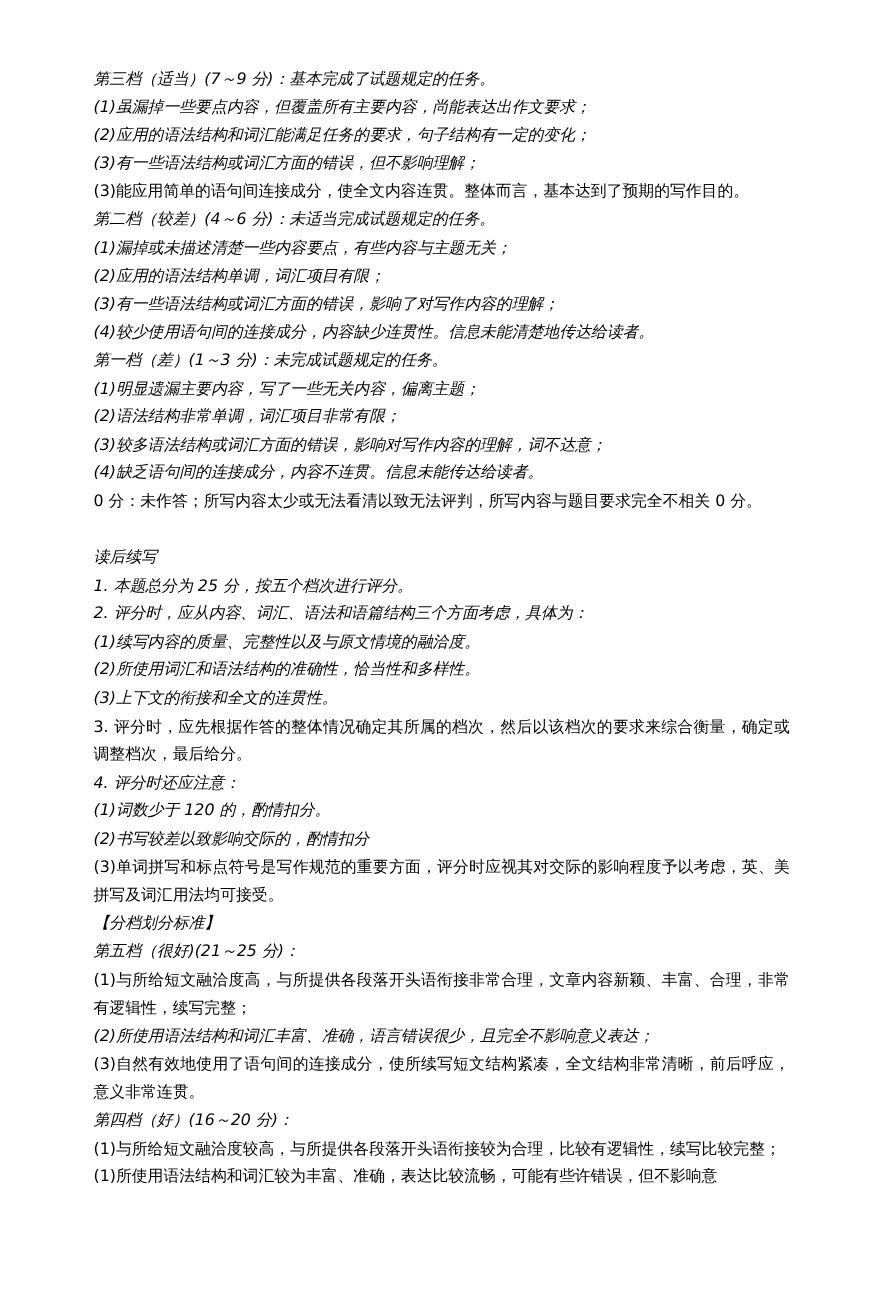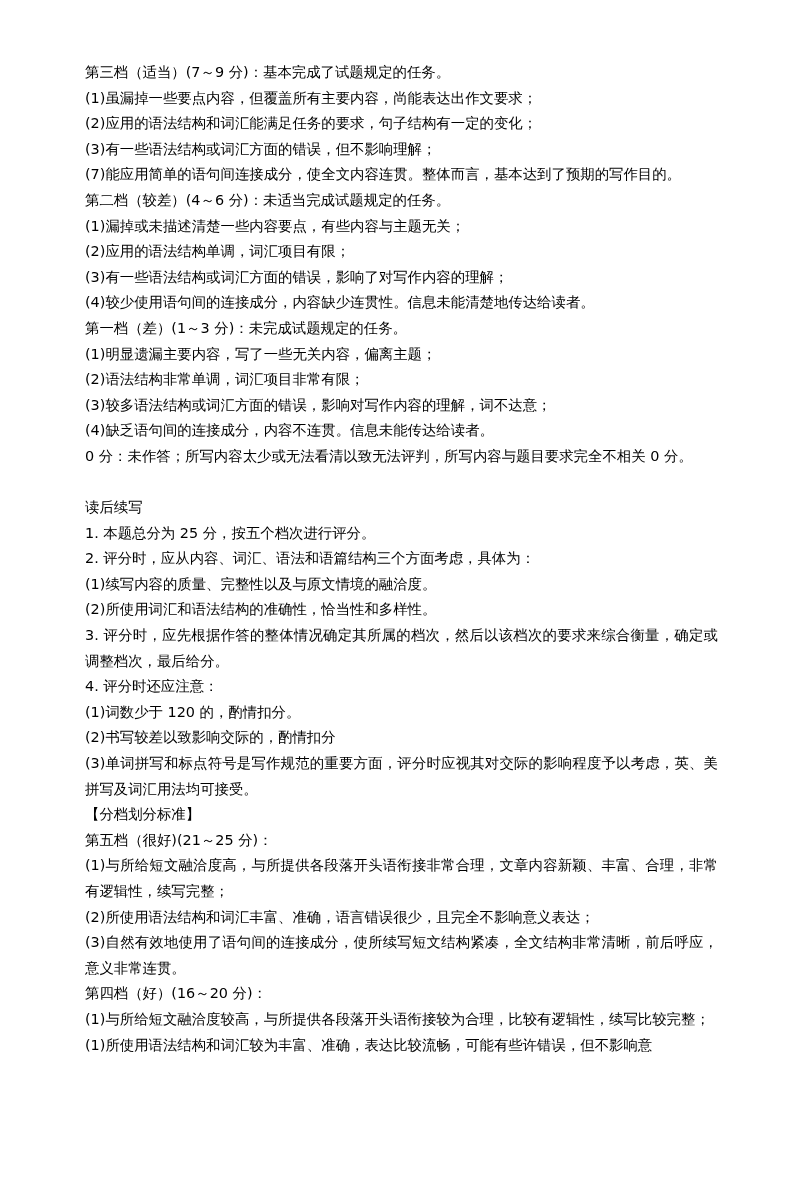--- a/index.html
+++ b/index.html
@@ -25,56 +25,58 @@
   .doc-body {
     font-size: 14.4px;
     line-height: 25.6px;
     text-align: justify;
     text-justify: inter-ideograph;
   }
   .line {
     margin: 0;
     padding: 0;
     white-space: normal;
+    font-style: italic;
   }
   .blank-line {
     height: 25.6px;
   }
   .para {
     margin: 0;
     padding: 0;
   }
 </style>
 </head>
 <body>
 
 <div class="page">
   <div class="doc-body">
     <div class="line">第三档（适当）(7～9 分)：基本完成了试题规定的任务。</div>
     <div class="line">(1)虽漏掉一些要点内容，但覆盖所有主要内容，尚能表达出作文要求；</div>
     <div class="line">(2)应用的语法结构和词汇能满足任务的要求，句子结构有一定的变化；</div>
     <div class="line">(3)有一些语法结构或词汇方面的错误，但不影响理解；</div>
-    <div class="para">(7)能应用简单的语句间连接成分，使全文内容连贯。整体而言，基本达到了预期的写作目的。</div>
+    <div class="para">(3)能应用简单的语句间连接成分，使全文内容连贯。整体而言，基本达到了预期的写作目的。</div>
     <div class="line">第二档（较差）(4～6 分)：未适当完成试题规定的任务。</div>
     <div class="line">(1)漏掉或未描述清楚一些内容要点，有些内容与主题无关；</div>
     <div class="line">(2)应用的语法结构单调，词汇项目有限；</div>
     <div class="line">(3)有一些语法结构或词汇方面的错误，影响了对写作内容的理解；</div>
     <div class="line">(4)较少使用语句间的连接成分，内容缺少连贯性。信息未能清楚地传达给读者。</div>
     <div class="line">第一档（差）(1～3 分)：未完成试题规定的任务。</div>
     <div class="line">(1)明显遗漏主要内容，写了一些无关内容，偏离主题；</div>
     <div class="line">(2)语法结构非常单调，词汇项目非常有限；</div>
     <div class="line">(3)较多语法结构或词汇方面的错误，影响对写作内容的理解，词不达意；</div>
     <div class="line">(4)缺乏语句间的连接成分，内容不连贯。信息未能传达给读者。</div>
     <div class="para">0 分：未作答；所写内容太少或无法看清以致无法评判，所写内容与题目要求完全不相关 0 分。</div>
     <div class="blank-line"></div>
     <div class="line">读后续写</div>
     <div class="line">1. 本题总分为 25 分，按五个档次进行评分。</div>
     <div class="line">2. 评分时，应从内容、词汇、语法和语篇结构三个方面考虑，具体为：</div>
     <div class="line">(1)续写内容的质量、完整性以及与原文情境的融洽度。</div>
     <div class="line">(2)所使用词汇和语法结构的准确性，恰当性和多样性。</div>
+    <div class="line">(3)上下文的衔接和全文的连贯性。</div>
     <div class="para">3. 评分时，应先根据作答的整体情况确定其所属的档次，然后以该档次的要求来综合衡量，确定或调整档次，最后给分。</div>
     <div class="line">4. 评分时还应注意：</div>
     <div class="line">(1)词数少于 120 的，酌情扣分。</div>
     <div class="line">(2)书写较差以致影响交际的，酌情扣分</div>
     <div class="para">(3)单词拼写和标点符号是写作规范的重要方面，评分时应视其对交际的影响程度予以考虑，英、美拼写及词汇用法均可接受。</div>
     <div class="line">【分档划分标准】</div>
     <div class="line">第五档（很好)(21～25 分)：</div>
     <div class="para">(1)与所给短文融洽度高，与所提供各段落开头语衔接非常合理，文章内容新颖、丰富、合理，非常有逻辑性，续写完整；</div>
     <div class="line">(2)所使用语法结构和词汇丰富、准确，语言错误很少，且完全不影响意义表达；</div>
     <div class="para">(3)自然有效地使用了语句间的连接成分，使所续写短文结构紧凑，全文结构非常清晰，前后呼应，意义非常连贯。</div>

